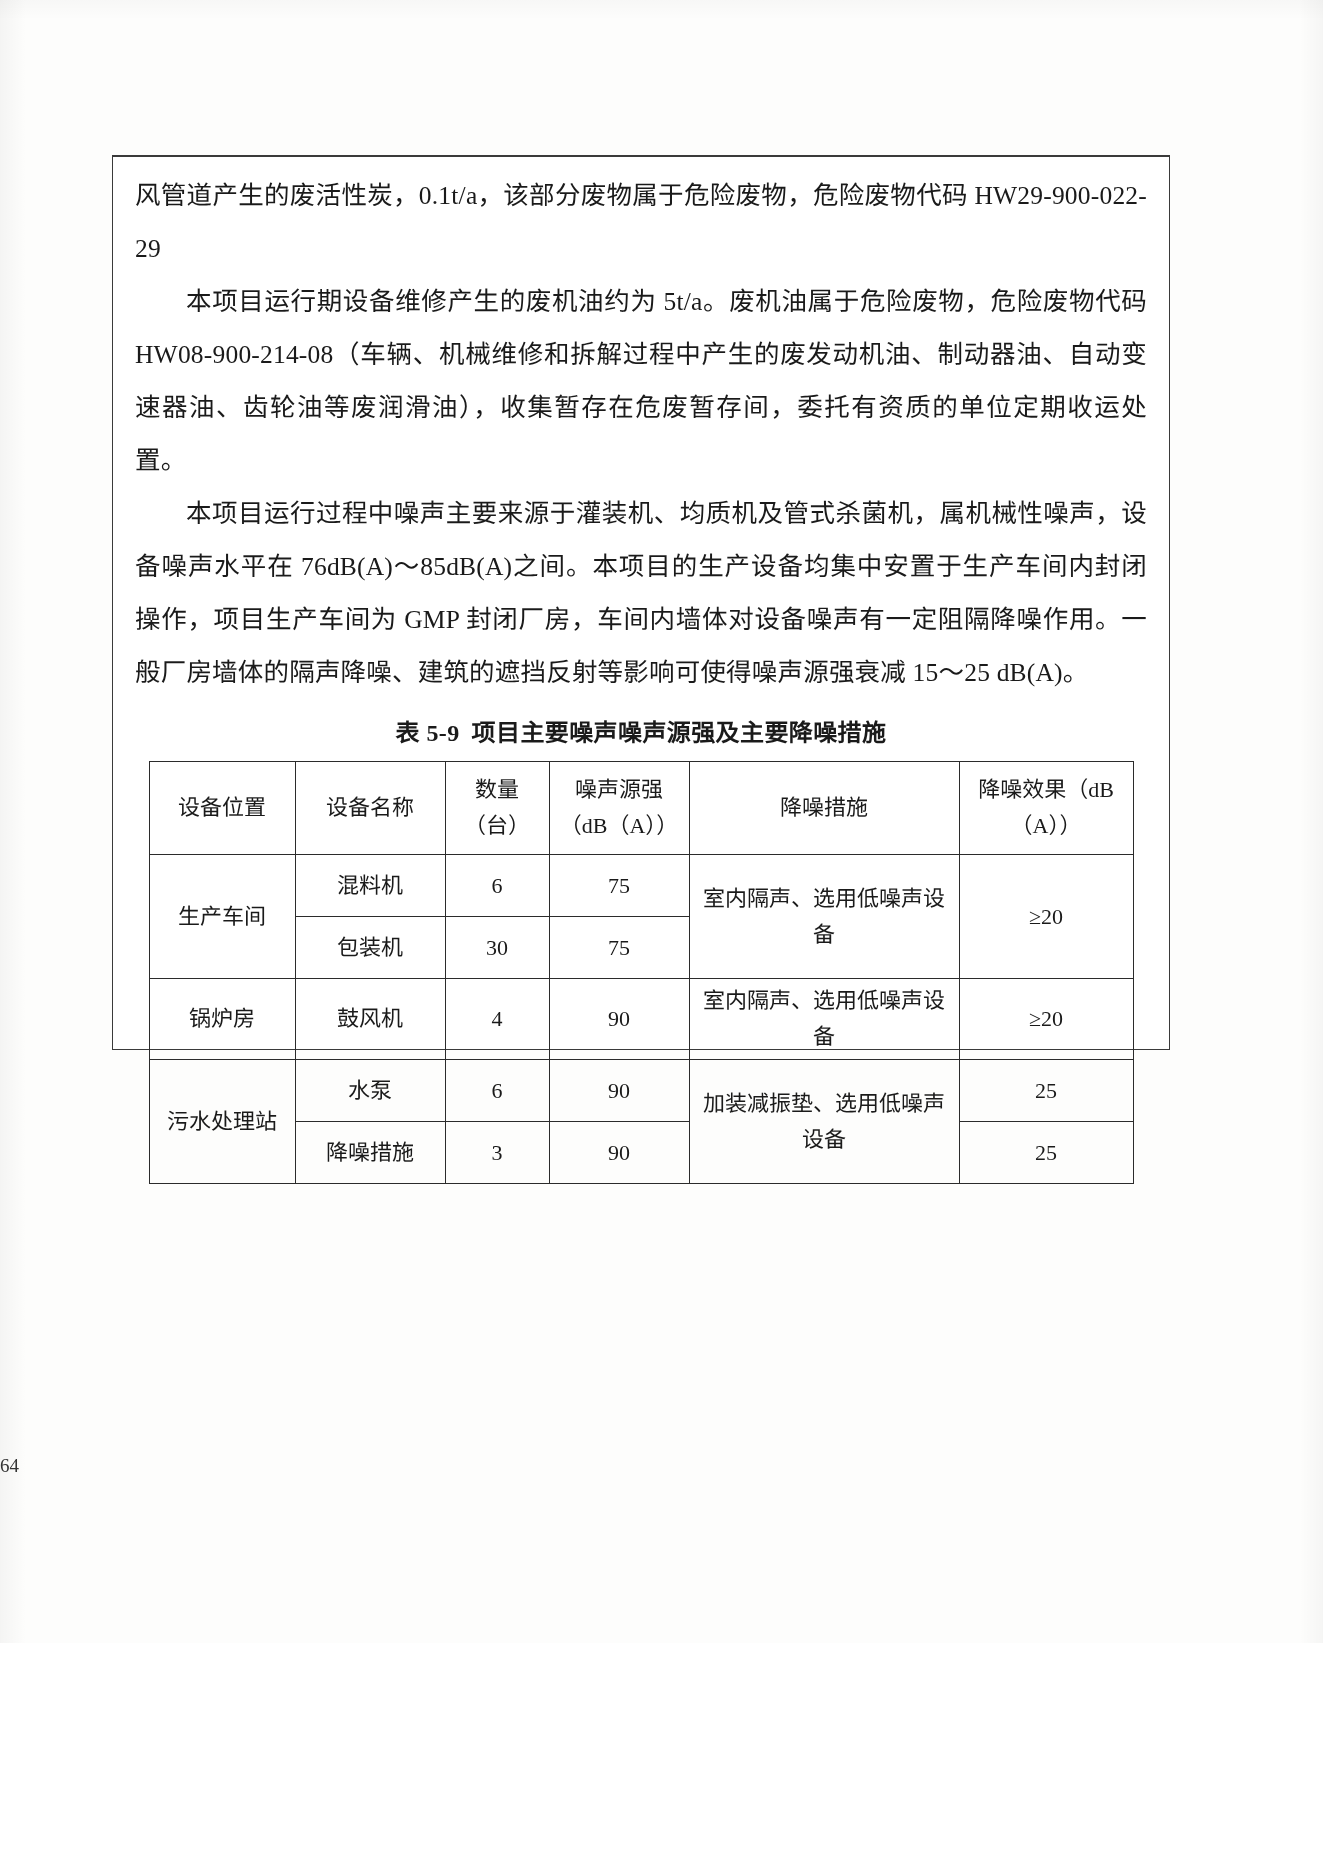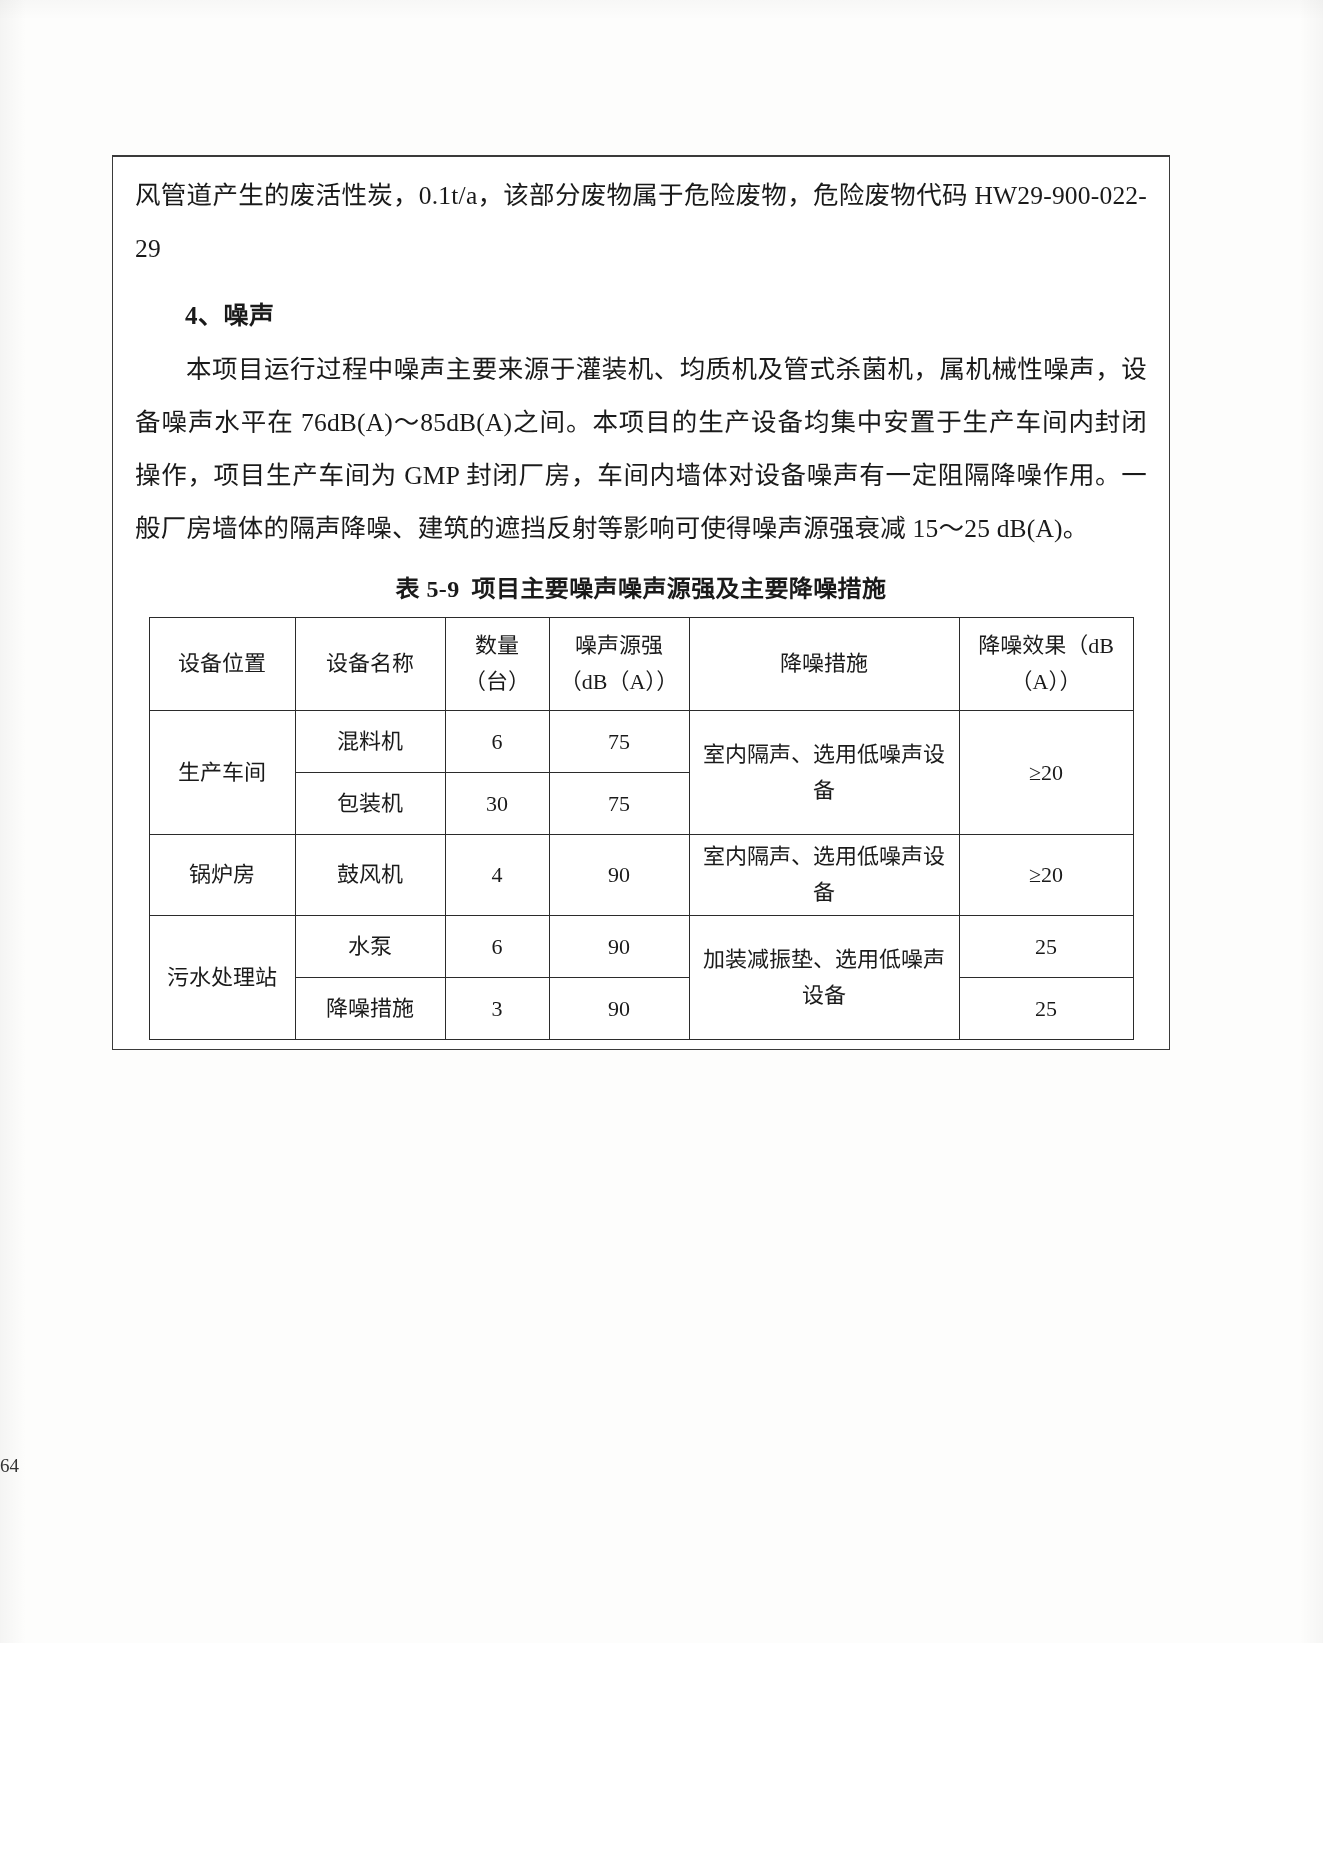--- a/index.html
+++ b/index.html
@@ -119,22 +119,22 @@
 
 <div class="page">
   <div class="scan-edge"></div>
 
   <div class="content-frame">
     <div class="inner">
 
       <p class="body-text">风管道产生的废活性炭，0.1t/a，该部分废物属于危险废物，危险废物代码 HW29-900-022-29</p>
 
 
-
-      <p class="sec-head">4、噪声</p>
+      <p class="body-text indent">本项目运行期设备维修产生的废机油约为 5t/a。废机油属于危险废物，危险废物代码 HW08-900-214-08（车辆、机械维修和拆解过程中产生的废发动机油、制动器油、自动变速器油、齿轮油等废润滑油），收集暂存在危废暂存间，委托有资质的单位定期收运处置。</p>
+
 
       <p class="body-text indent">本项目运行过程中噪声主要来源于灌装机、均质机及管式杀菌机，属机械性噪声，设备噪声水平在 76dB(A)～85dB(A)之间。本项目的生产设备均集中安置于生产车间内封闭操作，项目生产车间为 GMP 封闭厂房，车间内墙体对设备噪声有一定阻隔降噪作用。一般厂房墙体的隔声降噪、建筑的遮挡反射等影响可使得噪声源强衰减 15～25 dB(A)。</p>
 
       <div class="table-caption">
         <span class="cap-num">表 5-9</span><span>项目主要噪声噪声源强及主要降噪措施</span>
       </div>
 
       <table class="noise">
         <colgroup>
           <col class="col-loc">

